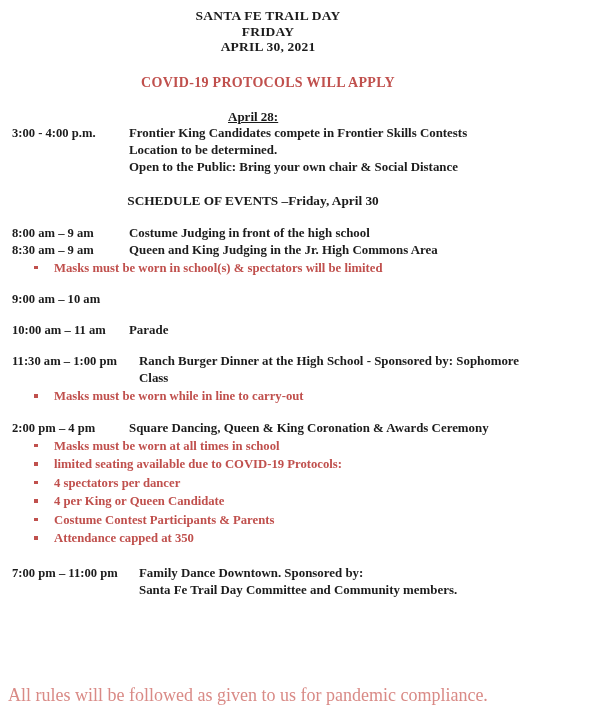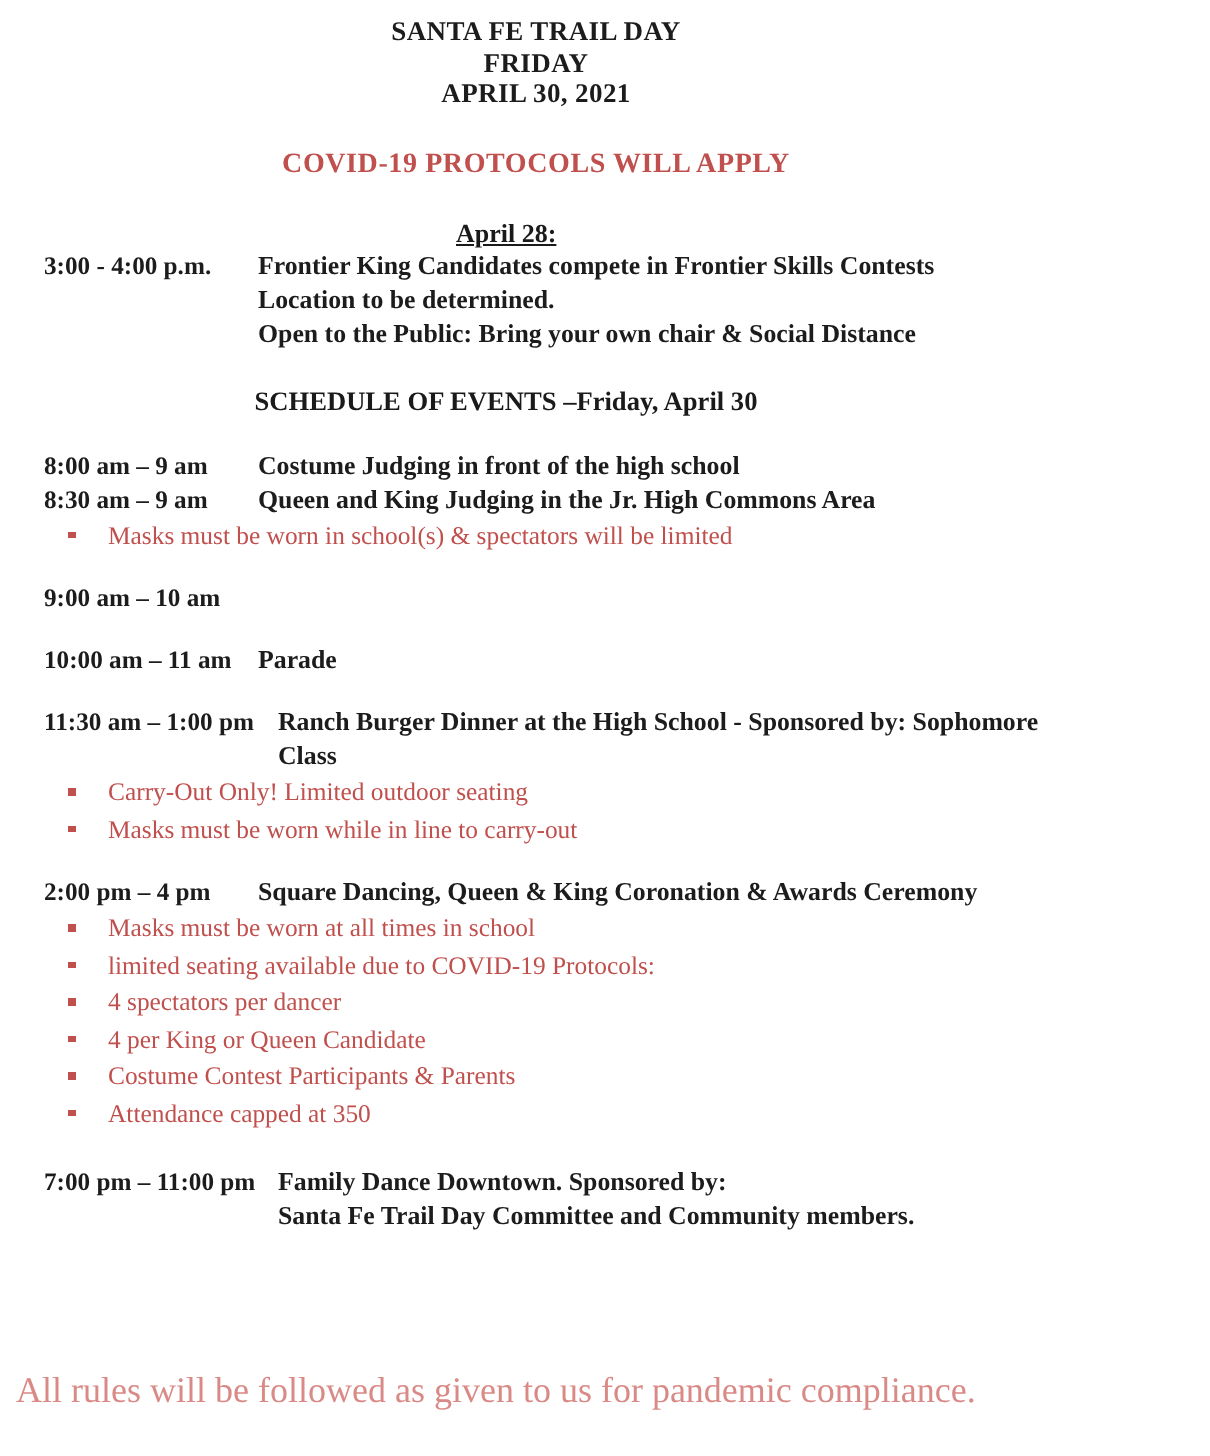--- a/index.html
+++ b/index.html
@@ -55,21 +55,21 @@
   }
 
   
   .row {
     display: flex;
     align-items: flex-start;
   }
   .time {
     width: 129px;
     flex: 0 0 129px;
-    padding-left: 22px;
+    padding-left: 12px;
     box-sizing: border-box;
     font-weight: bold;
     font-size: 12.6px;
     line-height: 17px;
     white-space: nowrap;
     color: #1c1c1c;
   }
   .time.wide {
     width: 139px;
     flex: 0 0 139px;
@@ -86,21 +86,21 @@
   
   ul.bullets {
     list-style: none;
     margin: 0;
     padding: 0;
   }
   ul.bullets li {
     position: relative;
     padding-left: 36px;
     margin-left: 18px;
-    font-weight: normal;
+    font-weight: bold;
     font-size: 12.7px;
     line-height: 18.5px;
     color: #c0504d;
   }
   ul.bullets li .bullet-dot {
     position: absolute;
     left: 16px;
     top: 7px;
     width: 3.5px;
     height: 3.5px;
@@ -186,21 +186,20 @@
         </div>
       </div>
       <div class="gap-md"></div>
       <div class="row">
         <div class="time wide">11:30 am – 1:00 pm</div>
         <div class="desc">
           <span class="ln">Ranch Burger Dinner at the High School - Sponsored by: Sophomore Class</span>
         </div>
       </div>
       <ul class="bullets">
-        <li><span class="bullet-dot"></span><span>Carry-Out Only! Limited outdoor seating</span></li>
         <li><span class="bullet-dot"></span><span>Masks must be worn while in line to carry-out</span></li>
       </ul>
       <div class="gap-md"></div>
       <div class="row">
         <div class="time">2:00 pm – 4 pm</div>
         <div class="desc">
           <span class="ln">Square Dancing, Queen &amp; King Coronation &amp; Awards Ceremony</span>
         </div>
       </div>
       <ul class="bullets">

